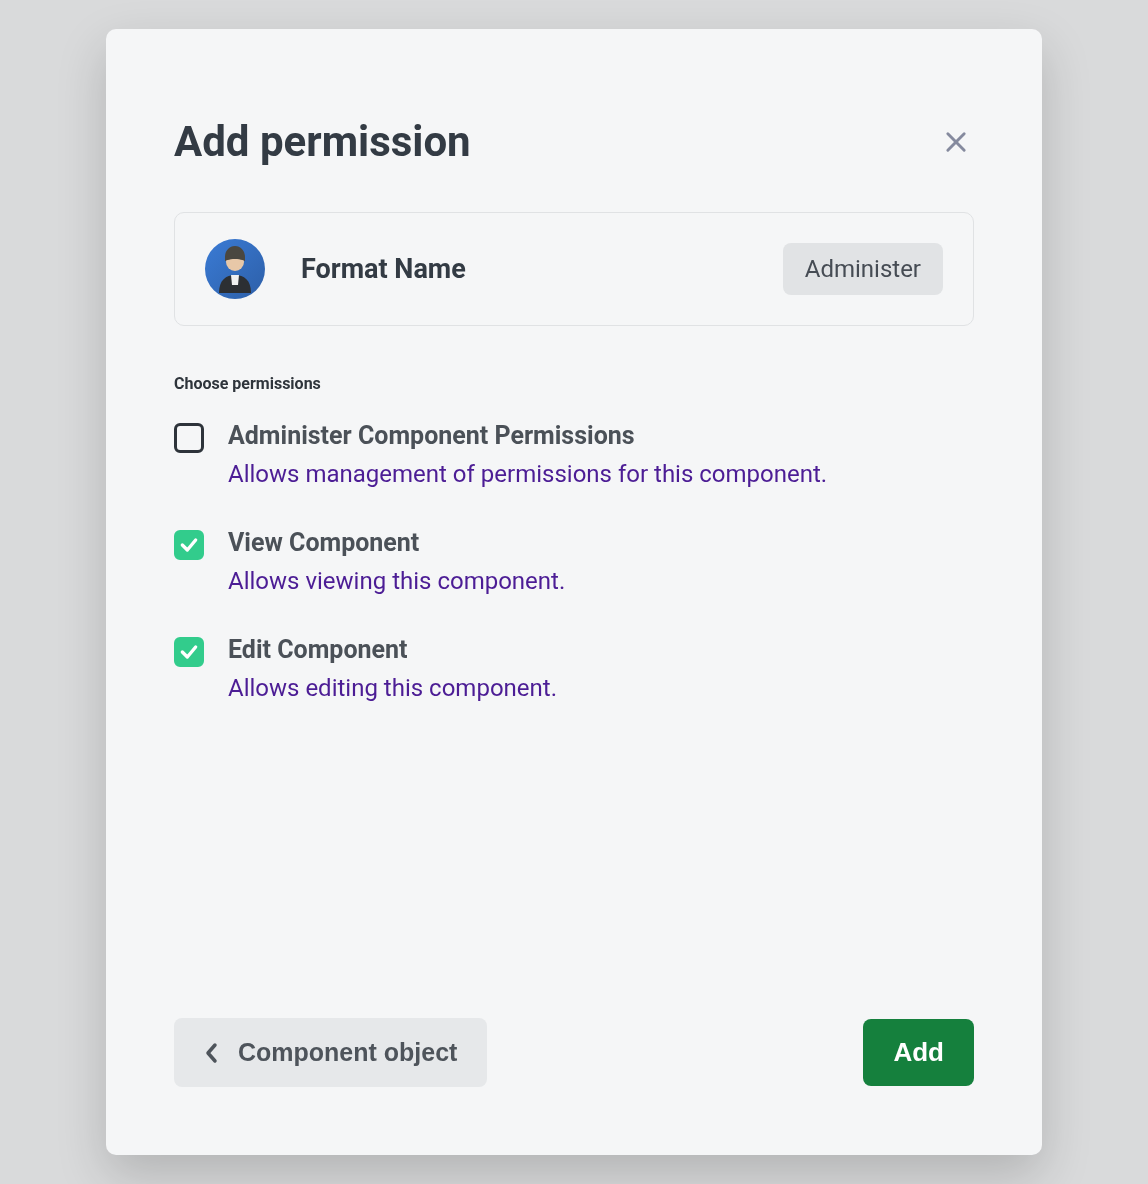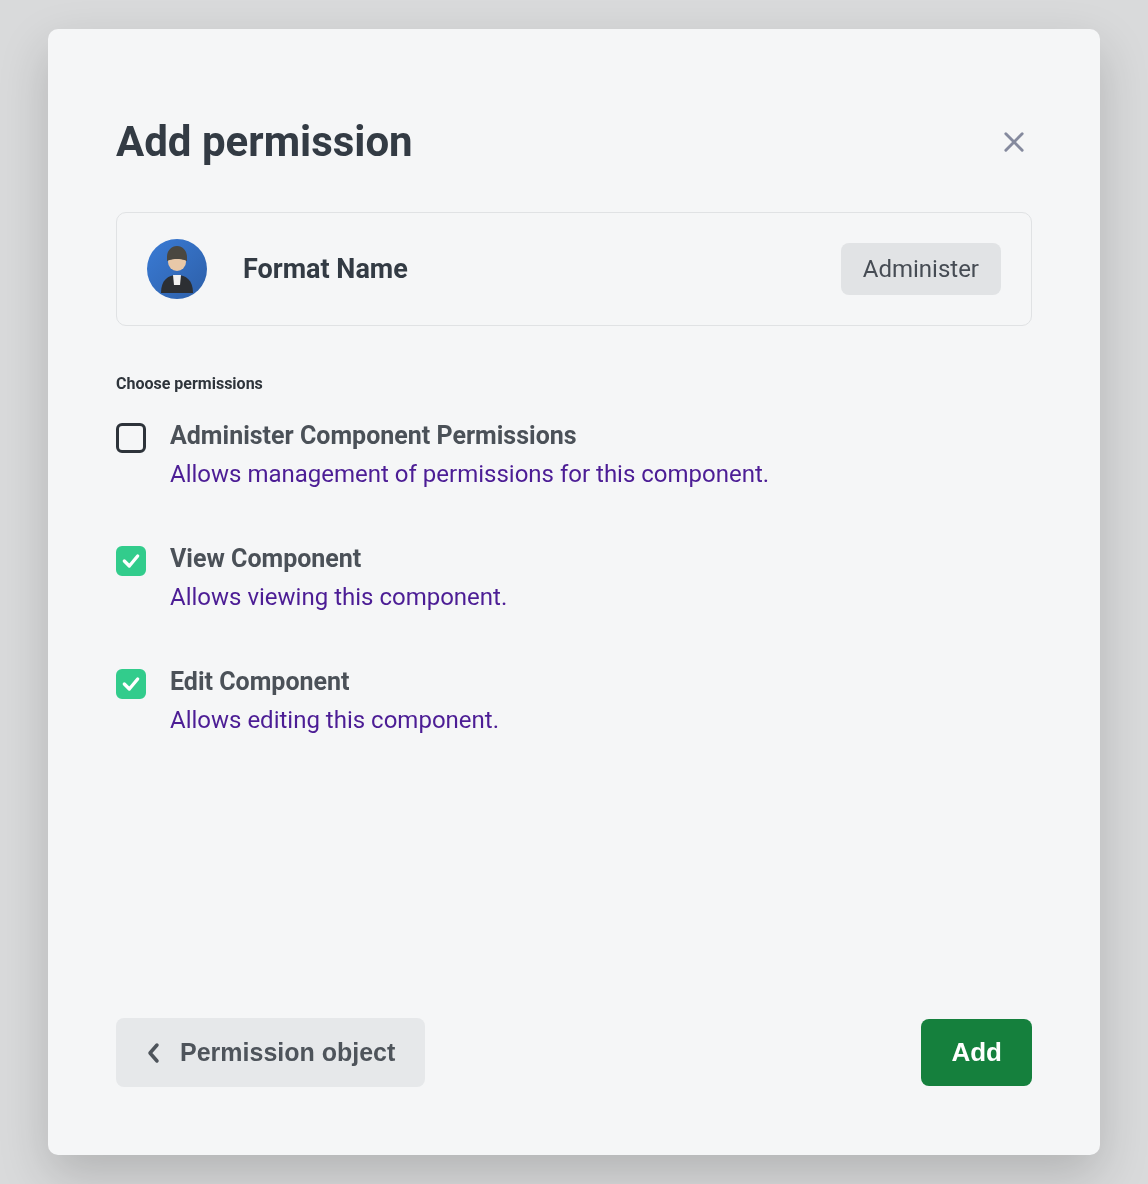--- a/index.html
+++ b/index.html
@@ -7,21 +7,21 @@
     font-family: -apple-system, BlinkMacSystemFont, "Segoe UI", Roboto, Helvetica, Arial, sans-serif;
     background: #d9dadb;
     width: 1148px;
     height: 1184px;
     display: flex;
     align-items: center;
     justify-content: center;
   }
   .modal {
     background: #f5f6f7;
-    width: 1052px;
+    width: 936px;
     height: 1126px;
     border-radius: 10px;
     box-shadow: 0 20px 50px rgba(0,0,0,0.18);
     padding: 88px 68px 68px 68px;
     position: relative;
     display: flex;
     flex-direction: column;
   }
   .modal-header {
     display: flex;
@@ -70,21 +70,21 @@
     font-size: 24px;
     padding: 12px 22px;
     border-radius: 8px;
   }
   .section-label {
     font-size: 16px;
     font-weight: 700;
     color: #2e343b;
     margin-bottom: 28px;
   }
-  .perm-list { display:flex; flex-direction:column; gap: 56px; }
+  .perm-list { display:flex; flex-direction:column; gap: 40px; }
   .perm-item { display:flex; align-items:flex-start; gap: 24px; }
   .checkbox {
     width: 30px; height: 30px; border-radius: 6px;
     border: 3px solid #2d333a;
     background: #f5f6f7;
     cursor: pointer;
     display:flex; align-items:center; justify-content:center;
     flex-shrink:0;
     margin-top: 2px;
   }
@@ -200,17 +200,17 @@
     </div>
 
 
   </div>
 
   <div class="footer">
     <button class="back-btn">
       <svg viewBox="0 0 16 24" fill="none" stroke="currentColor" stroke-width="3.5" stroke-linecap="round" stroke-linejoin="round">
         <polyline points="11 4 4 12 11 20"></polyline>
       </svg>
-      <span>Permission object</span>
+      <span>Component object</span>
     </button>
     <button class="add-btn">Add</button>
   </div>
 </div>
 
 </body></html>

